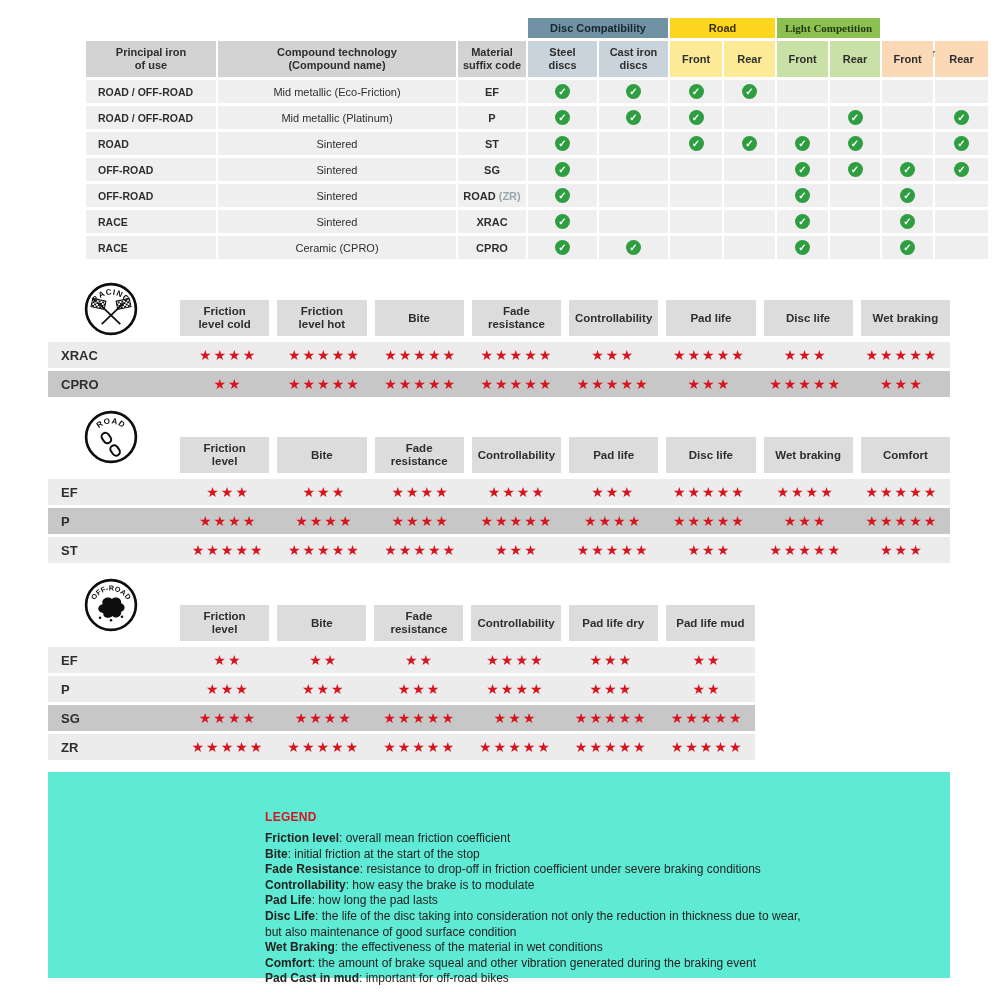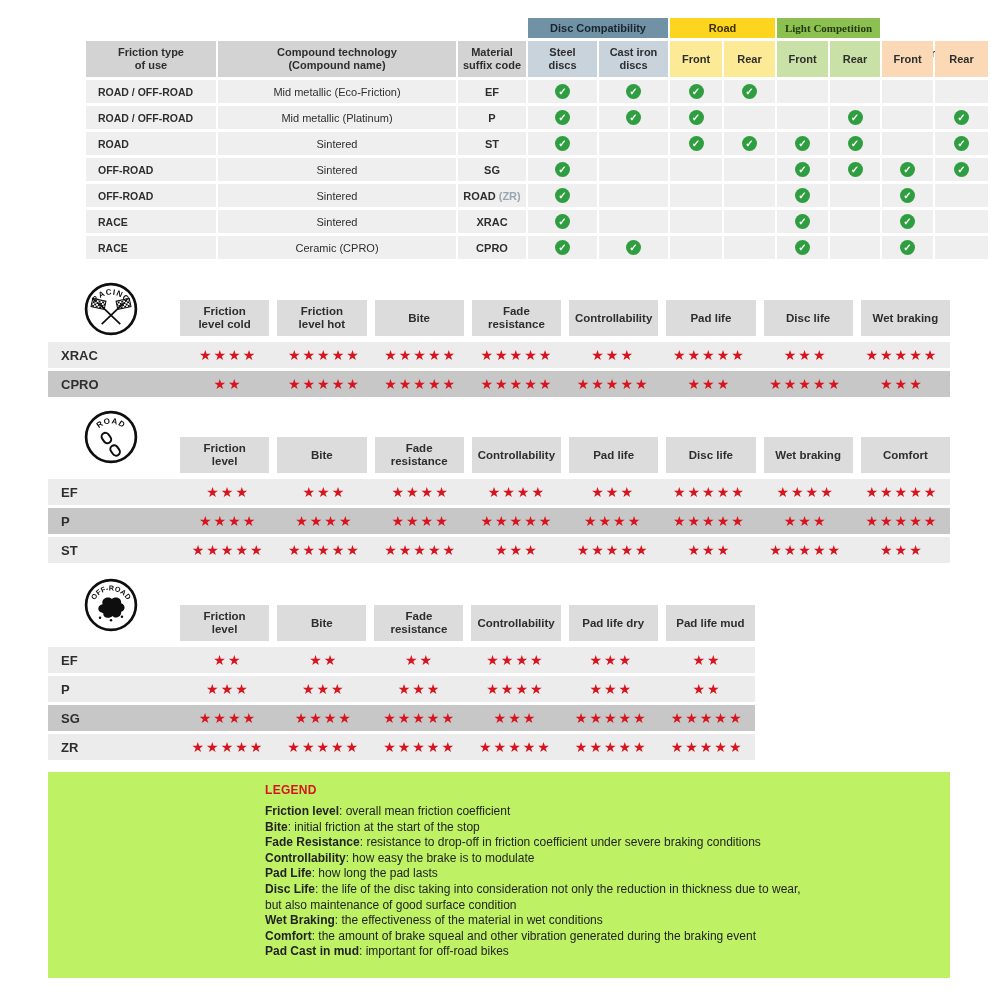--- a/index.html
+++ b/index.html
@@ -57,38 +57,38 @@
   .sec-icon { position:absolute; left:84px; width:54px; height:54px; }
   #icon-racing  { top:282px; }
   #icon-road    { top:410px; }
   #icon-offroad { top:578px; }
   .arc-label { font-family:"Liberation Sans", sans-serif; font-size:9.5px; font-weight:bold; fill:#0e0e0e; letter-spacing:1px; }
   .arc-label.tight { font-size:8.6px; letter-spacing:0.2px; }
 
   
   .legend {
     position:absolute; left:48px; top:772px; width:902px; height:206px;
-    background:#bef264; padding:11px 20px 0 217px;
+    background:#5eead4; padding:38px 20px 0 217px;
   }
   .legend-title { color:#d6151f; font-weight:bold; font-size:12px; margin-bottom:7px; letter-spacing:0.3px; }
   .lg-line { font-size:12px; line-height:15.6px; color:#232323; }
   .lg-line b { font-weight:bold; }
 </style>
 </head>
 <body>
 
 <div class="page">
 
   <section class="compat">
       <div class="cell spacer" style="grid-column: 1 / span 3;"></div>
       <div class="cell group g-disc" style="grid-column: 4 / span 2;">Disc Compatibility</div>
       <div class="cell group g-road" style="grid-column: 6 / span 2;">Road</div>
       <div class="cell group g-light" style="grid-column: 8 / span 2; font-family: Liberation Serif, serif;">Light Competition</div>
       <div class="cell group g-pro" style="grid-column: 10 / span 2; margin-top: 35px;">PRO Competition</div>
-      <div class="cell head">Friction type
+      <div class="cell head">Principal iron
 of use</div>
       <div class="cell head">Compound technology
 (Compound name)</div>
       <div class="cell head">Material
 suffix code</div>
       <div class="cell sub s-disc">Steel
 discs</div>
       <div class="cell sub s-disc">Cast iron
 discs</div>
       <div class="cell sub s-road">Front</div>

